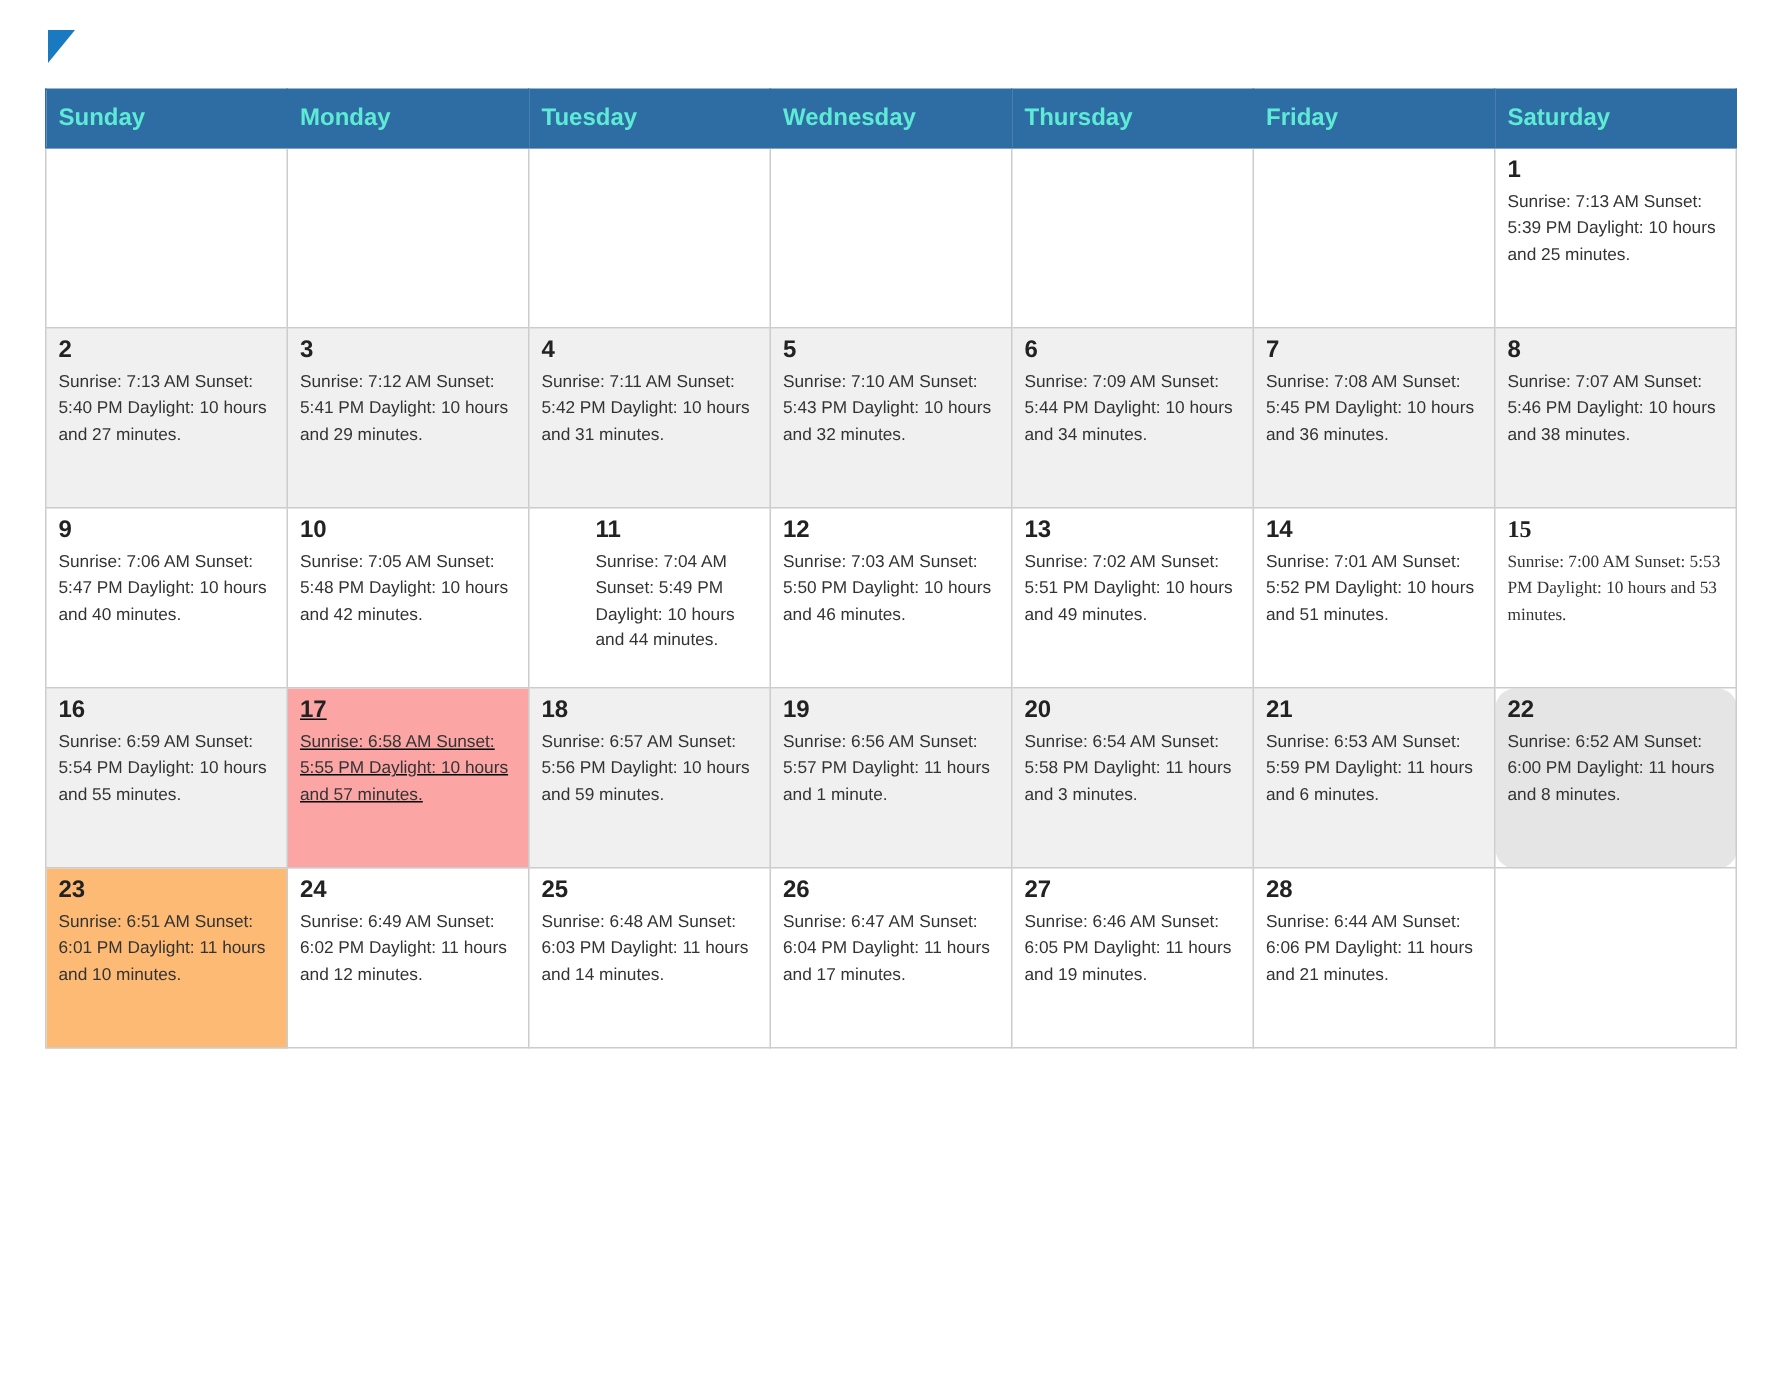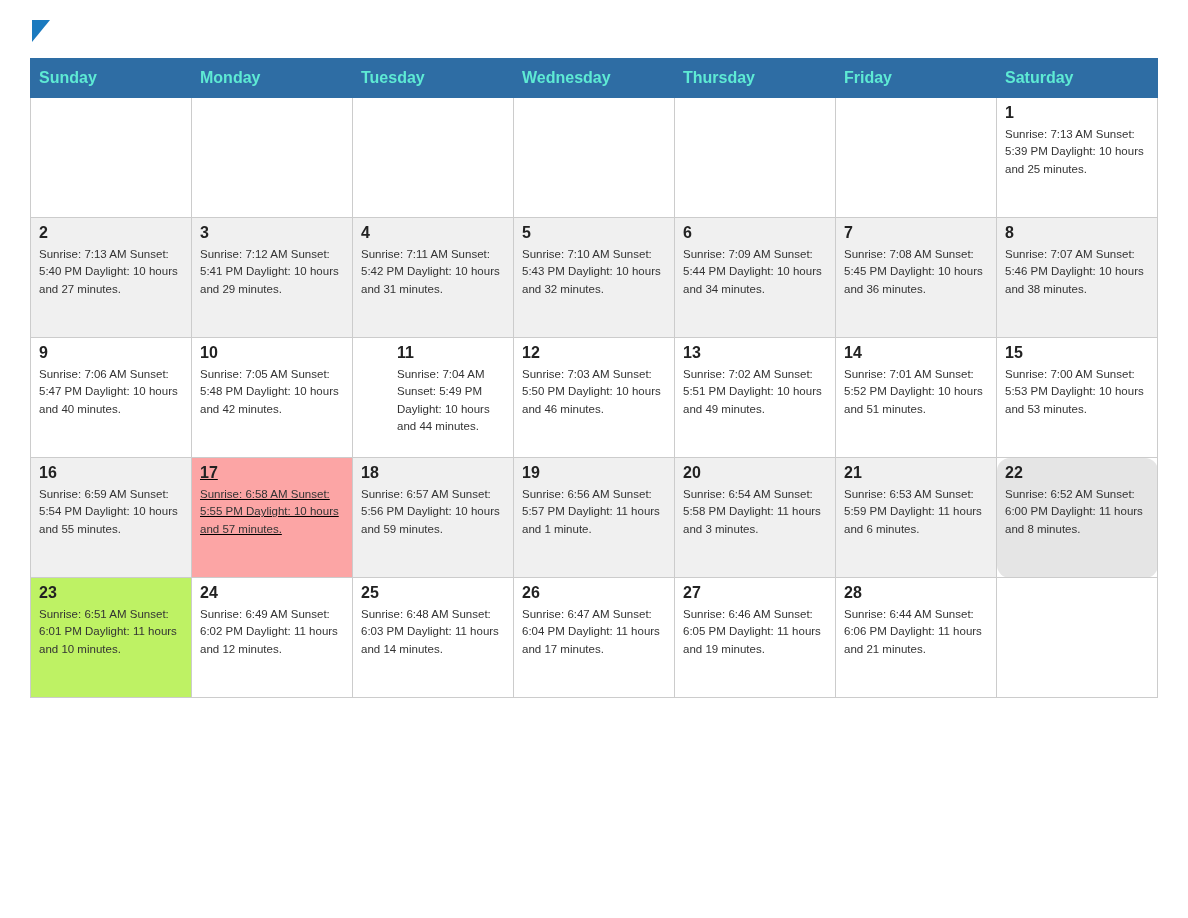--- a/index.html
+++ b/index.html
@@ -221,21 +221,21 @@
           <div class="day-info">Sunrise: 7:02 AM
 Sunset: 5:51 PM
 Daylight: 10 hours and 49 minutes.</div>
         </td>
         <td style="background: rgb(255, 255, 255);">
           <div class="day-number">14</div>
           <div class="day-info">Sunrise: 7:01 AM
 Sunset: 5:52 PM
 Daylight: 10 hours and 51 minutes.</div>
         </td>
-        <td style="background: rgb(255, 255, 255);">
+        <td style="background: rgb(255, 255, 255); font-family: Liberation Serif, serif;">
           <div class="day-number">15</div>
           <div class="day-info">Sunrise: 7:00 AM
 Sunset: 5:53 PM
 Daylight: 10 hours and 53 minutes.</div>
         </td>
       </tr>
       <tr>
         <td style="background: rgb(240, 240, 240);">
           <div class="day-number">16</div>
           <div class="day-info">Sunrise: 6:59 AM
@@ -273,21 +273,21 @@
 Daylight: 11 hours and 6 minutes.</div>
         </td>
         <td style="background: #e5e5e5; border-radius: 13px;">
           <div class="day-number">22</div>
           <div class="day-info">Sunrise: 6:52 AM
 Sunset: 6:00 PM
 Daylight: 11 hours and 8 minutes.</div>
         </td>
       </tr>
       <tr>
-        <td style="background: #bef264;">
+        <td style="background: #fdba74;">
           <div class="day-number">23</div>
           <div class="day-info">Sunrise: 6:51 AM
 Sunset: 6:01 PM
 Daylight: 11 hours and 10 minutes.</div>
         </td>
         <td style="background: rgb(255, 255, 255);">
           <div class="day-number">24</div>
           <div class="day-info">Sunrise: 6:49 AM
 Sunset: 6:02 PM
 Daylight: 11 hours and 12 minutes.</div>

